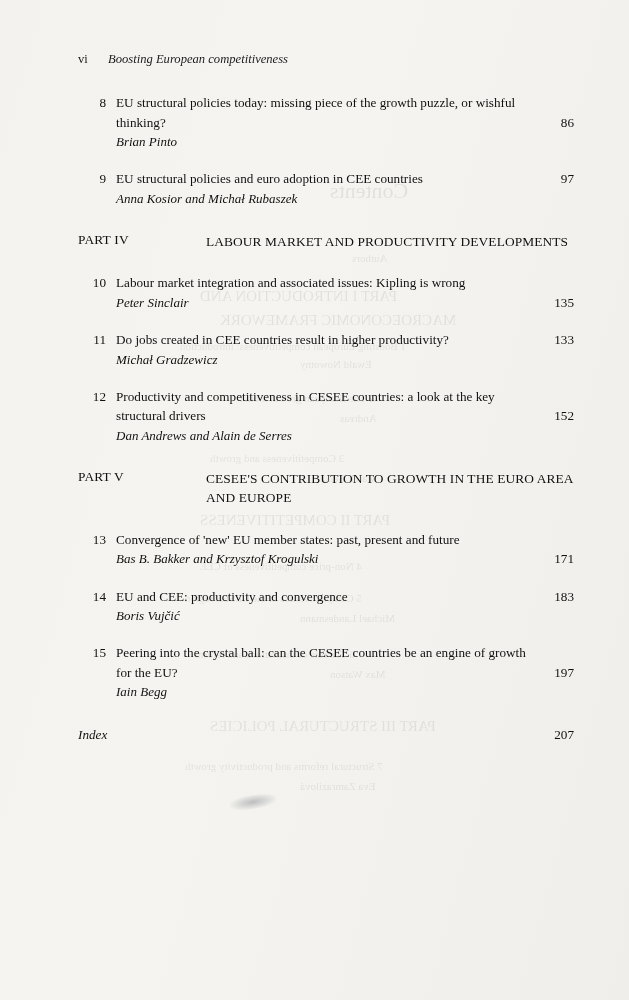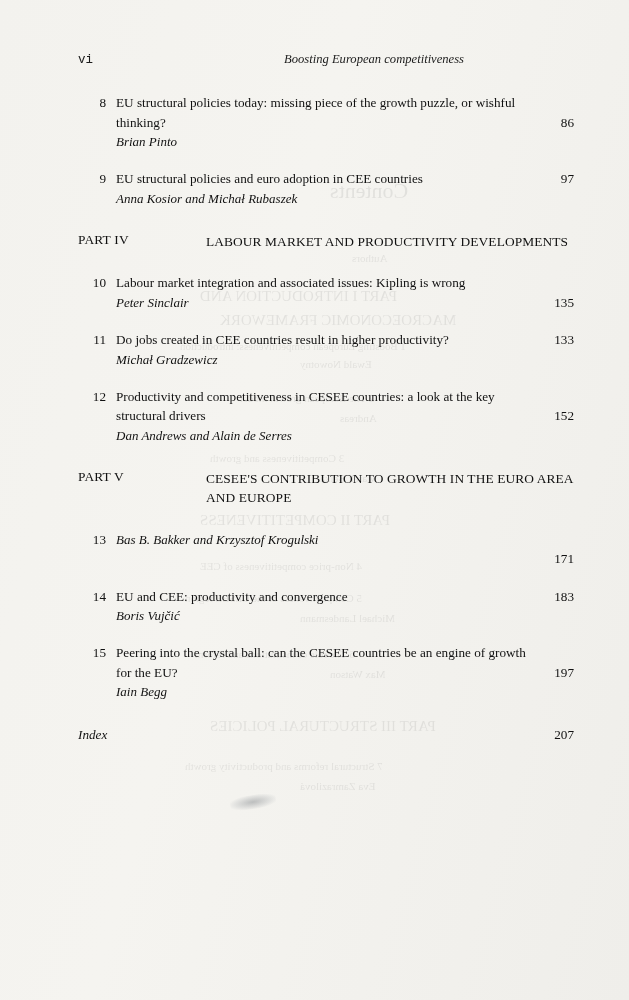--- a/index.html
+++ b/index.html
@@ -31,25 +31,24 @@
   .running-head {
     display: flex;
     align-items: baseline;
     font-size: 12.5px;
     margin-bottom: 26px;
   }
   .folio {
     width: 30px;
     color: #1b1b1b;
     font-size: 12.5px;
-    font-family: Liberation Mono, monospace;
   }
   .running-title {
     flex: 1;
-    text-align: right;
+    text-align: left;
     font-style: italic;
     font-size: 12.6px;
     color: #1b1b1b;
     padding-right: 110px;
   }
 
   .entry {
     display: flex;
     align-items: flex-start;
     margin-bottom: 4px;
@@ -251,20 +250,21 @@
     </div>
 
     <div class="part">
       <div class="part-label">PART V</div>
       <div class="part-title">CESEE'S CONTRIBUTION TO GROWTH IN THE EURO AREA AND EUROPE</div>
     </div>
 
     <div class="entry">
       <div class="entry-num">13</div>
       <div class="entry-body">
+        <div class="entry-title">Convergence of 'new' EU member states: past, present and future</div>
         <div class="entry-author">Bas B. Bakker and Krzysztof Krogulski</div>
       </div>
       <div class="entry-page align-second">171</div>
     </div>
 
     <div class="spacer-sm"></div>
 
     <div class="entry">
       <div class="entry-num">14</div>
       <div class="entry-body">

